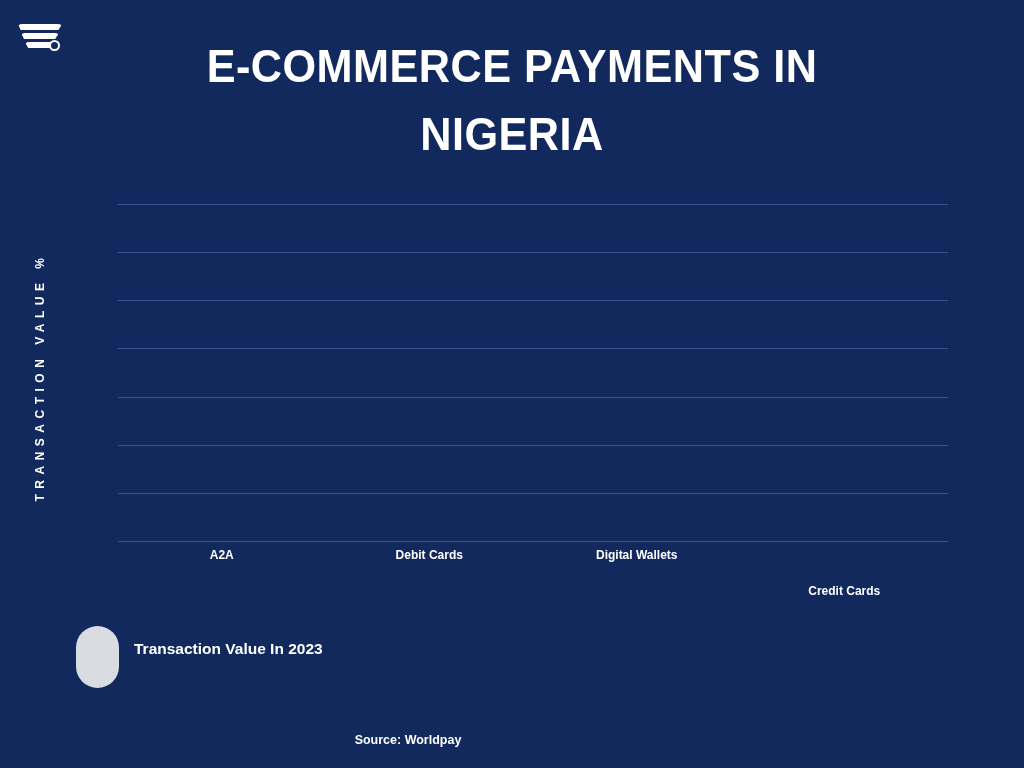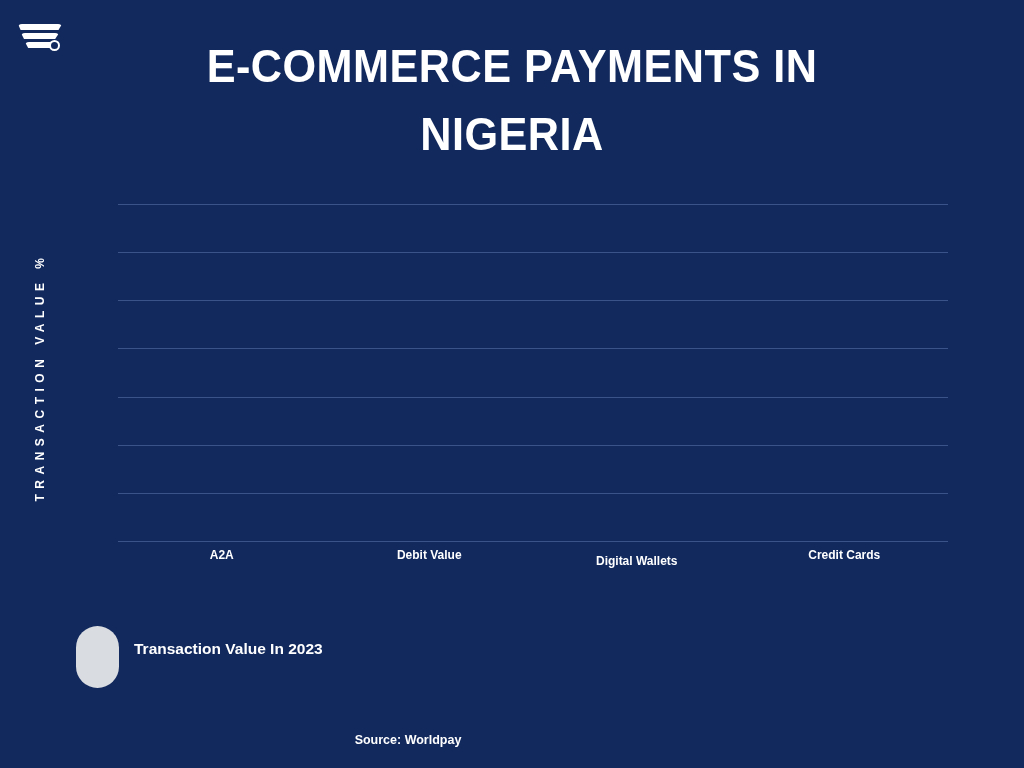--- a/index.html
+++ b/index.html
@@ -211,23 +211,23 @@
     <div class="bars-layer">
         <div class="cat-group" style="left: 0px; width: 207.5px;"></div>
         <div class="cat-group" style="left: 207.5px; width: 207.5px;"></div>
         <div class="cat-group" style="left: 415px; width: 207.5px;"></div>
         <div class="cat-group" style="left: 622.5px; width: 207.5px;"></div>
       </div>
   </div>
 
   <div class="x-labels">
       <div class="x-label" style="left: 103.75px;">A2A</div>
-      <div class="x-label" style="left: 311.25px;">Debit Value</div>
-      <div class="x-label" style="left: 518.75px; margin-top: 6px;">Digital Wallets</div>
-      <div class="x-label" style="left: 726.25px;">Credit Cards</div>
+      <div class="x-label" style="left: 311.25px;">Debit Cards</div>
+      <div class="x-label" style="left: 518.75px;">Digital Wallets</div>
+      <div class="x-label" style="left: 726.25px; margin-top: 36px;">Credit Cards</div>
     </div>
 </div>
 
 <div class="legend">
     <div class="legend-item">
       <span class="legend-swatch" style="background: rgb(217, 220, 224);"></span>
       <span class="legend-text">Transaction  Value  In 2023</span>
     </div>
   </div>
 

